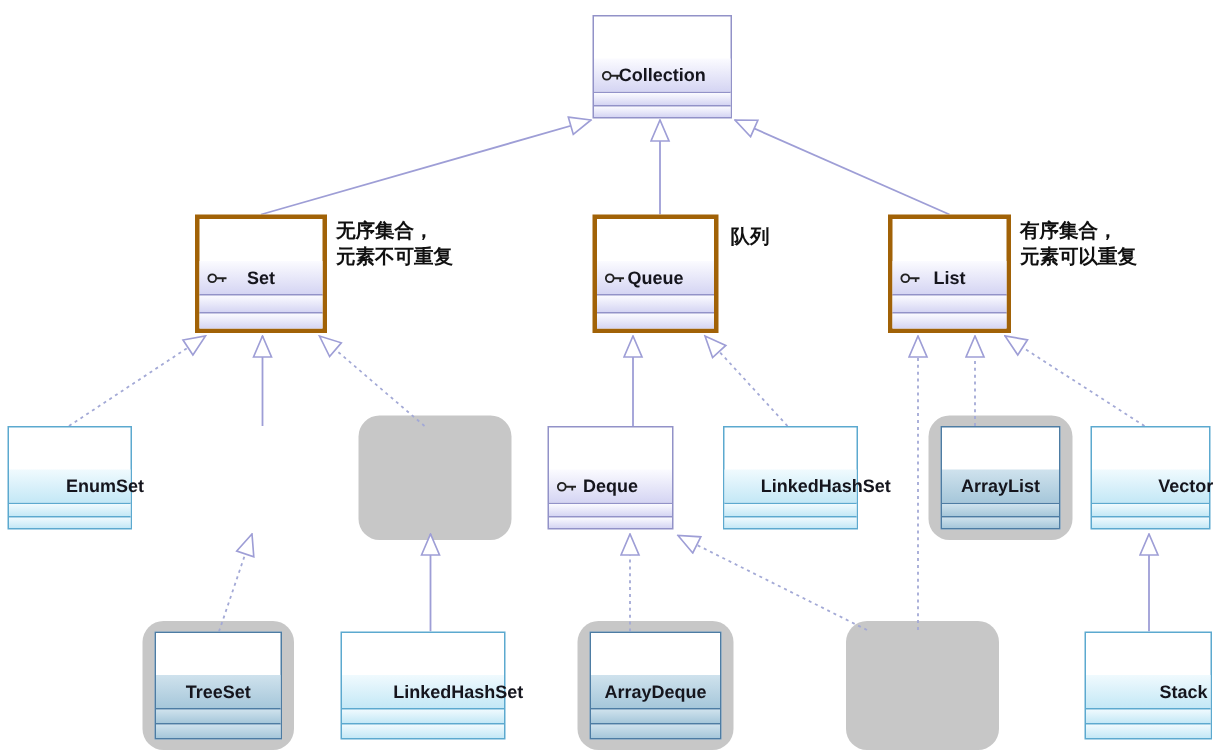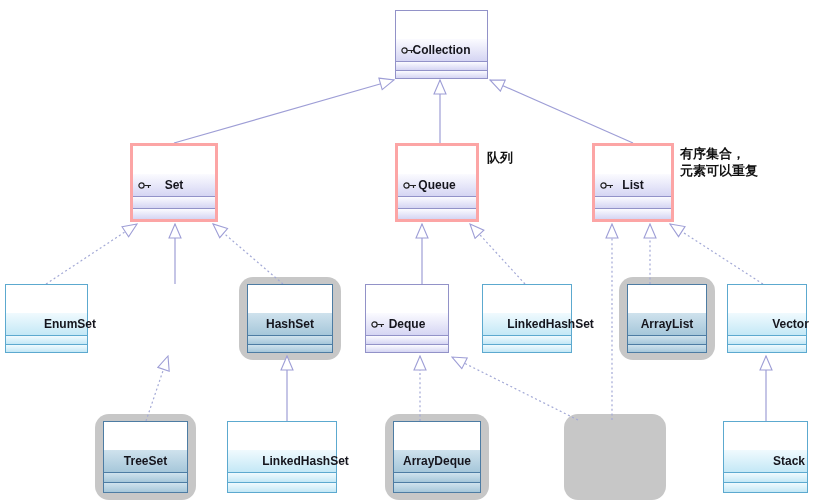--- a/index.html
+++ b/index.html
@@ -10,21 +10,21 @@
   .edges line.d{stroke-dasharray:2 2.6;stroke:#a3a9d6;}
   .hl-shadow{position:absolute;background:#c7c7c7;border-radius:14px;z-index:1;}
   .node{position:absolute;z-index:3;display:flex;flex-direction:column;
         border:1px solid #9292c8;box-sizing:border-box;background:#fff;}
   .node .comp{flex:1;border-top:1px solid #9292c8;
         background:linear-gradient(180deg,#fbfbff 0%,#d5d5f3 100%);}
   .node .title{flex:none;height:22px;border-top:none;position:relative;
         display:flex;align-items:center;justify-content:center;margin-top:28px;}
   .lbl{font-size:12px;font-weight:bold;color:#15151d;white-space:nowrap;}
   .key{position:absolute;left:5px;top:7px;}
-  .bold{border:3px solid #fca5a5;}
+  .bold{border:3px solid #a16207;}
   .cls{border-color:#5ca9cf;}
   .cls .comp{border-top-color:#5ca9cf;
         background:linear-gradient(180deg,#f0fafe 0%,#c4e8f6 100%);padding-left:47px;}
   .hl{border-color:#4d7ca3;}
   .hl .comp{border-top-color:#4d7ca3;
         background:linear-gradient(180deg,#cfe2ed 0%,#a6c7da 100%);}
   .note{position:absolute;font-size:13px;font-weight:bold;color:#101010;
         line-height:17px;z-index:3;white-space:nowrap;}
 </style>
 </head>
@@ -112,27 +112,20 @@
 
   <div class="node cls" style="left:5px;top:284px;width:83px;height:69px">
     <div class="comp title">
       <span class="lbl">EnumSet</span>
     </div>
     <div class="comp"></div>
     <div class="comp"></div>
   </div>
 
 
-  <div class="node hl" style="left:247px;top:284px;width:86px;height:69px">
-    <div class="comp title">
-      <span class="lbl">HashSet</span>
-    </div>
-    <div class="comp"></div>
-    <div class="comp"></div>
-  </div>
 
   <div class="node" style="left:365px;top:284px;width:84px;height:69px">
     <div class="comp title">
       <svg class="key" width="14" height="9" viewBox="0 0 14 9">
           <circle cx="3.5" cy="4.5" r="2.6" fill="none" stroke="#222" stroke-width="1.2"></circle>
           <path d="M6.2,4.5 H13 M10.5,4.5 V7" fill="none" stroke="#222" stroke-width="1.2"></path>
         </svg>
       <span class="lbl">Deque</span>
     </div>
     <div class="comp"></div>
@@ -189,20 +182,24 @@
 
 
   <div class="node cls" style="left:723px;top:421px;width:85px;height:72px">
     <div class="comp title">
       <span class="lbl">Stack</span>
     </div>
     <div class="comp"></div>
     <div class="comp"></div>
   </div>
 
+  <div class="note" style="left:224px;top:145px">
+    <div>无序集合，</div>
+    <div>元素不可重复</div>
+  </div>
   <div class="note" style="left:487px;top:149px">
     <div>队列</div>
   </div>
   <div class="note" style="left:680px;top:145px">
     <div>有序集合，</div>
     <div>元素可以重复</div>
   </div>
 
 </div>
 

